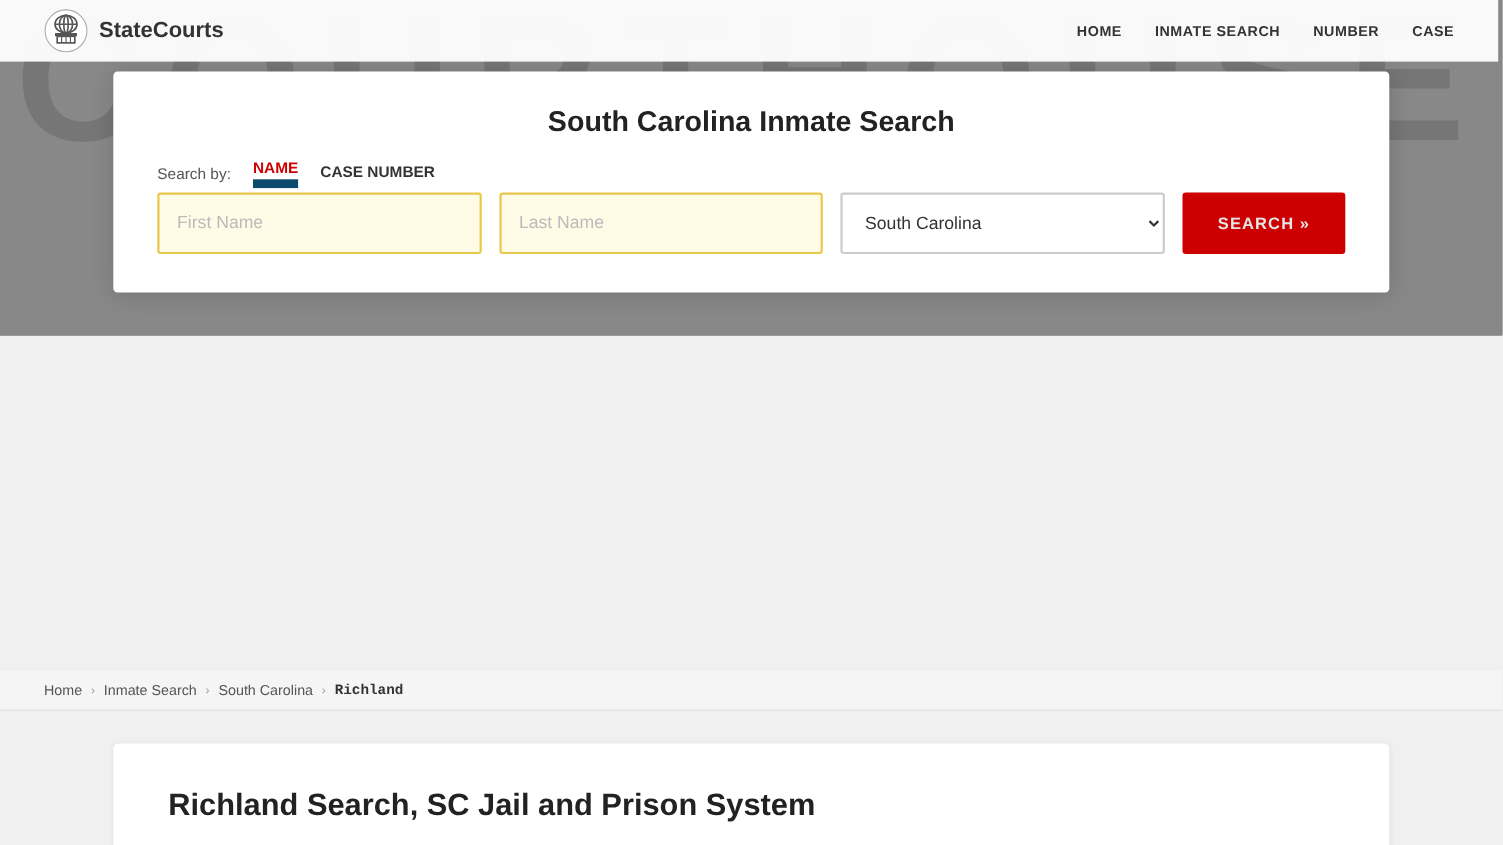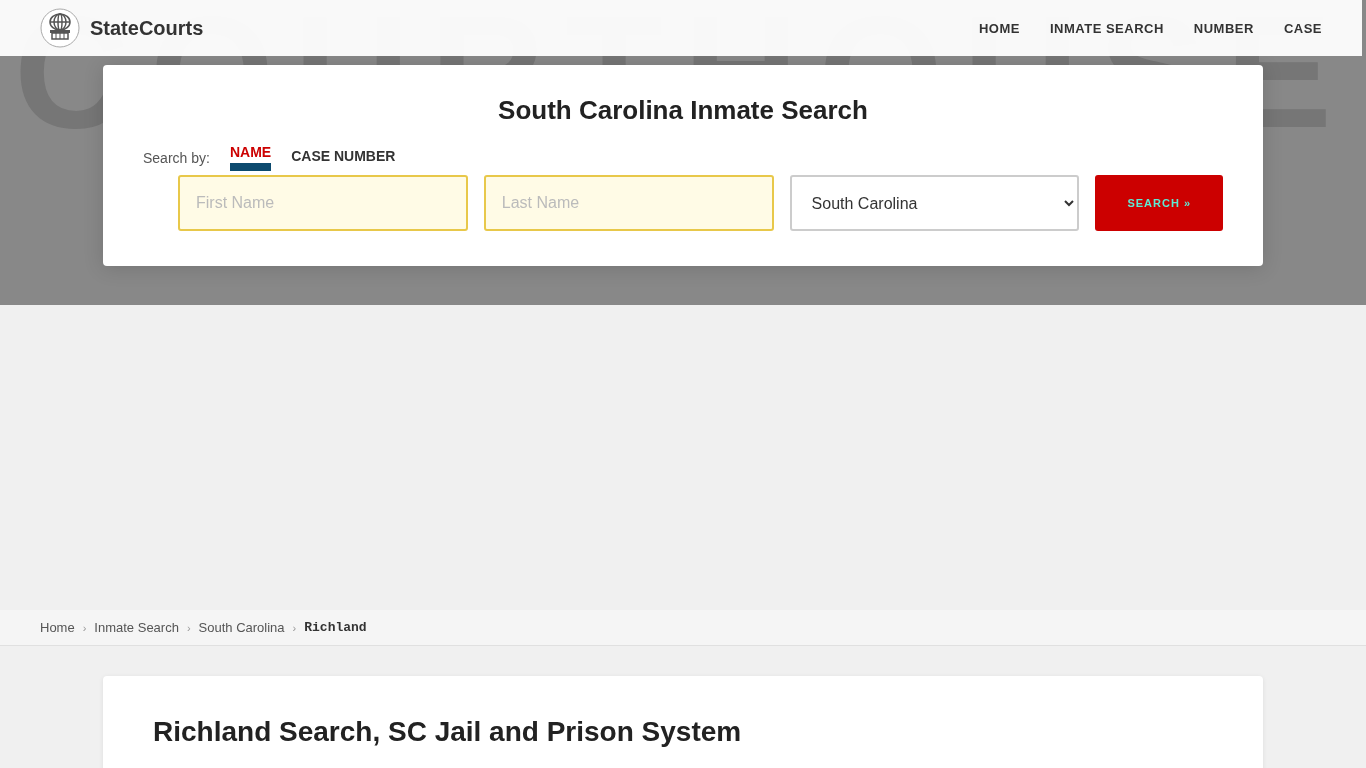--- a/index.html
+++ b/index.html
@@ -110,21 +110,20 @@
       color: #cc0000;
       border-bottom: 8px solid #0c4a6e;
     }
     .tab-option.inactive {
       color: #333;
     }
     .search-inputs-row {
       display: flex;
       gap: 16px;
       align-items: center;
-      margin-left: 35px;
     }
     .input-text {
       flex: 1;
       height: 56px;
       border: 2px solid #e8c84a;
       background: #fffbe6;
       border-radius: 3px;
       font-size: 16px;
       color: #bbb;
       padding: 0 16px;
@@ -140,22 +139,22 @@
       font-size: 16px;
       color: #333;
       padding: 0 16px;
       outline: none;
       appearance: auto;
     }
     .search-btn {
       height: 56px;
       padding: 0 32px;
       background: #cc0000;
-      color: #5eead4;
-      font-size: 11px;
+      color: #e5e5e5;
+      font-size: 15px;
       font-weight: bold;
       border: none;
       border-radius: 3px;
       cursor: pointer;
       letter-spacing: 1px;
       white-space: nowrap;
     }
 
     
     .breadcrumb-bar {

